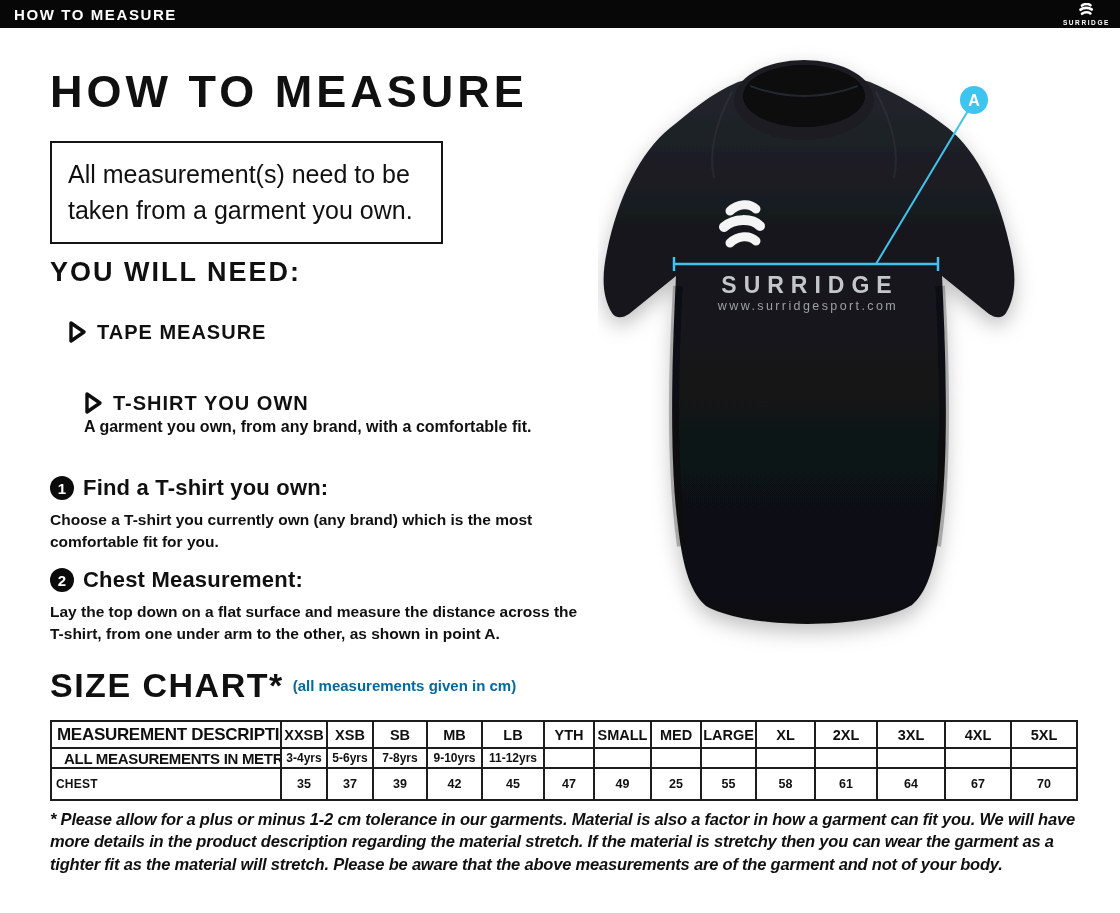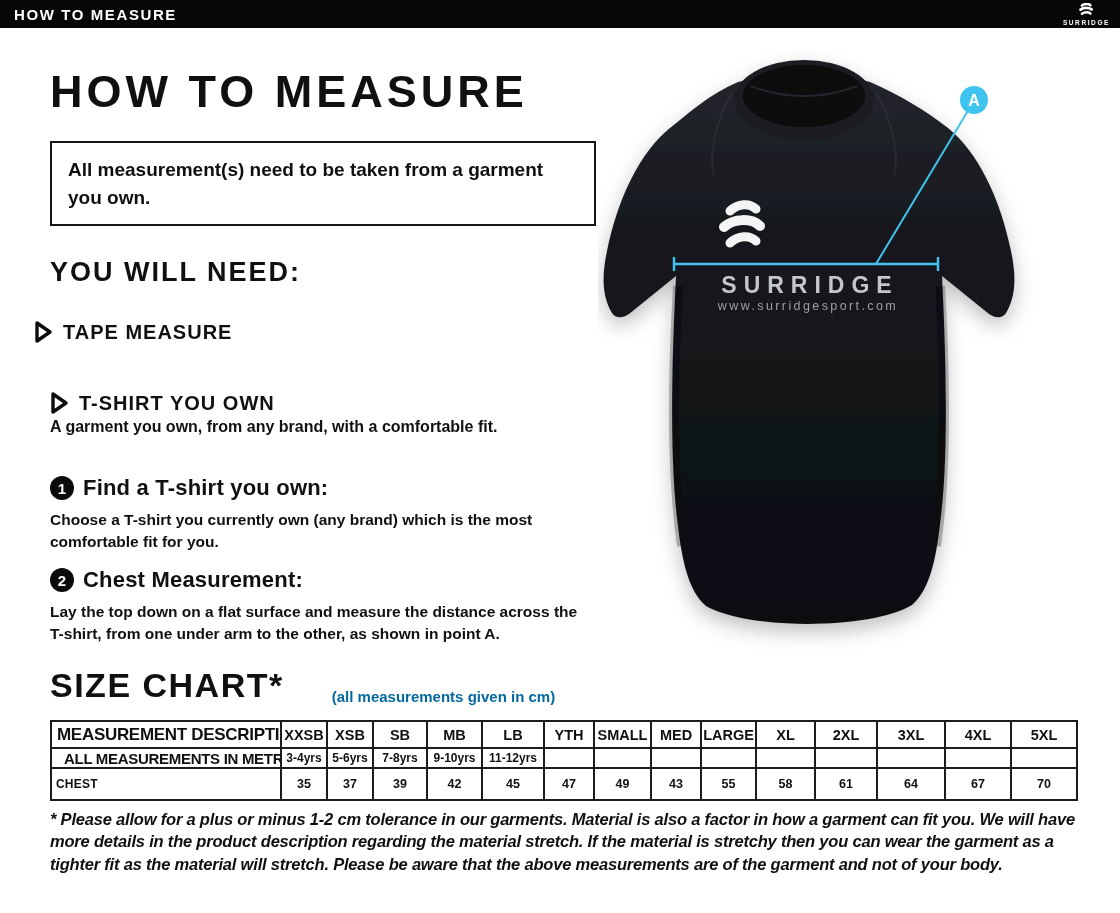--- a/index.html
+++ b/index.html
@@ -10,43 +10,43 @@
   
   .topbar { position:absolute; left:0; top:0; width:1120px; height:28px; background:#070707;
             display:flex; align-items:center; justify-content:space-between; padding:0 10px 0 14px; }
   .topbar-title { color:#fff; font-size:15px; font-weight:bold; letter-spacing:1.6px; }
   .topbar-logo { display:flex; flex-direction:column; align-items:center; line-height:1; padding-top:1px; }
   .topbar-logo .brand-word { color:#fff; font-size:6.5px; font-weight:bold; letter-spacing:1.6px; margin-top:1px; }
 
   
   .h1 { position:absolute; left:50px; top:66px; font-size:45px; font-weight:bold; letter-spacing:4px; color:#101010; }
 
-  .notice-box { position:absolute; left:50px; top:141px; width:546px; border:2px solid #151515;
-                padding:13px 16px; font-size:19px; font-weight:bold; line-height:1.45; color:#101010; }
+  .notice-box { position:absolute; left:50px; top:141px; width:393px; border:2px solid #151515;
+                padding:13px 16px; font-size:25px; font-weight:normal; line-height:1.45; color:#101010; }
 
   .need-heading { position:absolute; left:50px; top:257px; font-size:27px; font-weight:bold; letter-spacing:2px; color:#101010; }
 
-  .tool { position:absolute; left:34px; }
+  .tool { position:absolute; left:68px; }
   .tool-row { display:flex; align-items:center; gap:10px; }
   .tool-row svg { display:block; }
   .tool-label { font-size:20px; font-weight:bold; letter-spacing:1px; color:#101010; }
   .tool-desc { font-size:16px; font-weight:bold; color:#101010; margin-top:3px; }
   .tool1 { top:320px; }
   .tool2 { top:391px;margin-left:16px; }
 
   .step { position:absolute; left:50px; width:530px; }
   .step1 { top:475px; }
   .step2 { top:567px; }
   .step-head { display:flex; align-items:center; gap:9px; }
   .step-num { width:24px; height:24px; border-radius:50%; background:#0b0b0b; color:#fff;
               font-size:15px; font-weight:bold; display:flex; align-items:center; justify-content:center; flex:0 0 24px; }
   .step-title { font-size:22px; font-weight:bold; color:#101010; letter-spacing:0.2px; }
   .step-desc { margin-top:8px; font-size:15.5px; font-weight:bold; line-height:1.4; color:#101010; }
 
-  .size-heading-row { position:absolute; left:50px; top:666px; display:flex; align-items:flex-end;gap:39px; }
+  .size-heading-row { position:absolute; left:50px; top:666px; display:flex; align-items:center; }
   .size-heading { font-size:34px; font-weight:bold; letter-spacing:1.5px; color:#101010; }
   .size-sub { font-size:15px; font-weight:bold; margin-left:9px; color:#0369a1; }
 
   
   table.size-table { position:absolute; left:50px; top:720px; width:1020px; border-collapse:collapse; table-layout:fixed; }
   table.size-table td { border:2px solid #1d1d1d; text-align:center; vertical-align:middle;
                         font-weight:bold; color:#101010; overflow:hidden; white-space:nowrap; }
   tr.hdr td { height:27px; font-size:14.5px; }
   tr.hdr td.first { font-size:17px; text-align:left; padding-left:5px; letter-spacing:-0.3px; }
   tr.metric td { height:20px; font-size:12px; }
@@ -184,21 +184,21 @@
     </tr>
     <tr class="chest">
       <td class="first">CHEST</td>
       <td>35</td>
       <td>37</td>
       <td>39</td>
       <td>42</td>
       <td>45</td>
       <td>47</td>
       <td>49</td>
-      <td>43</td>
+      <td>25</td>
       <td>55</td>
       <td>58</td>
       <td>61</td>
       <td>64</td>
       <td>67</td>
       <td>70</td>
     </tr>
   </tbody>
     </table>
 

